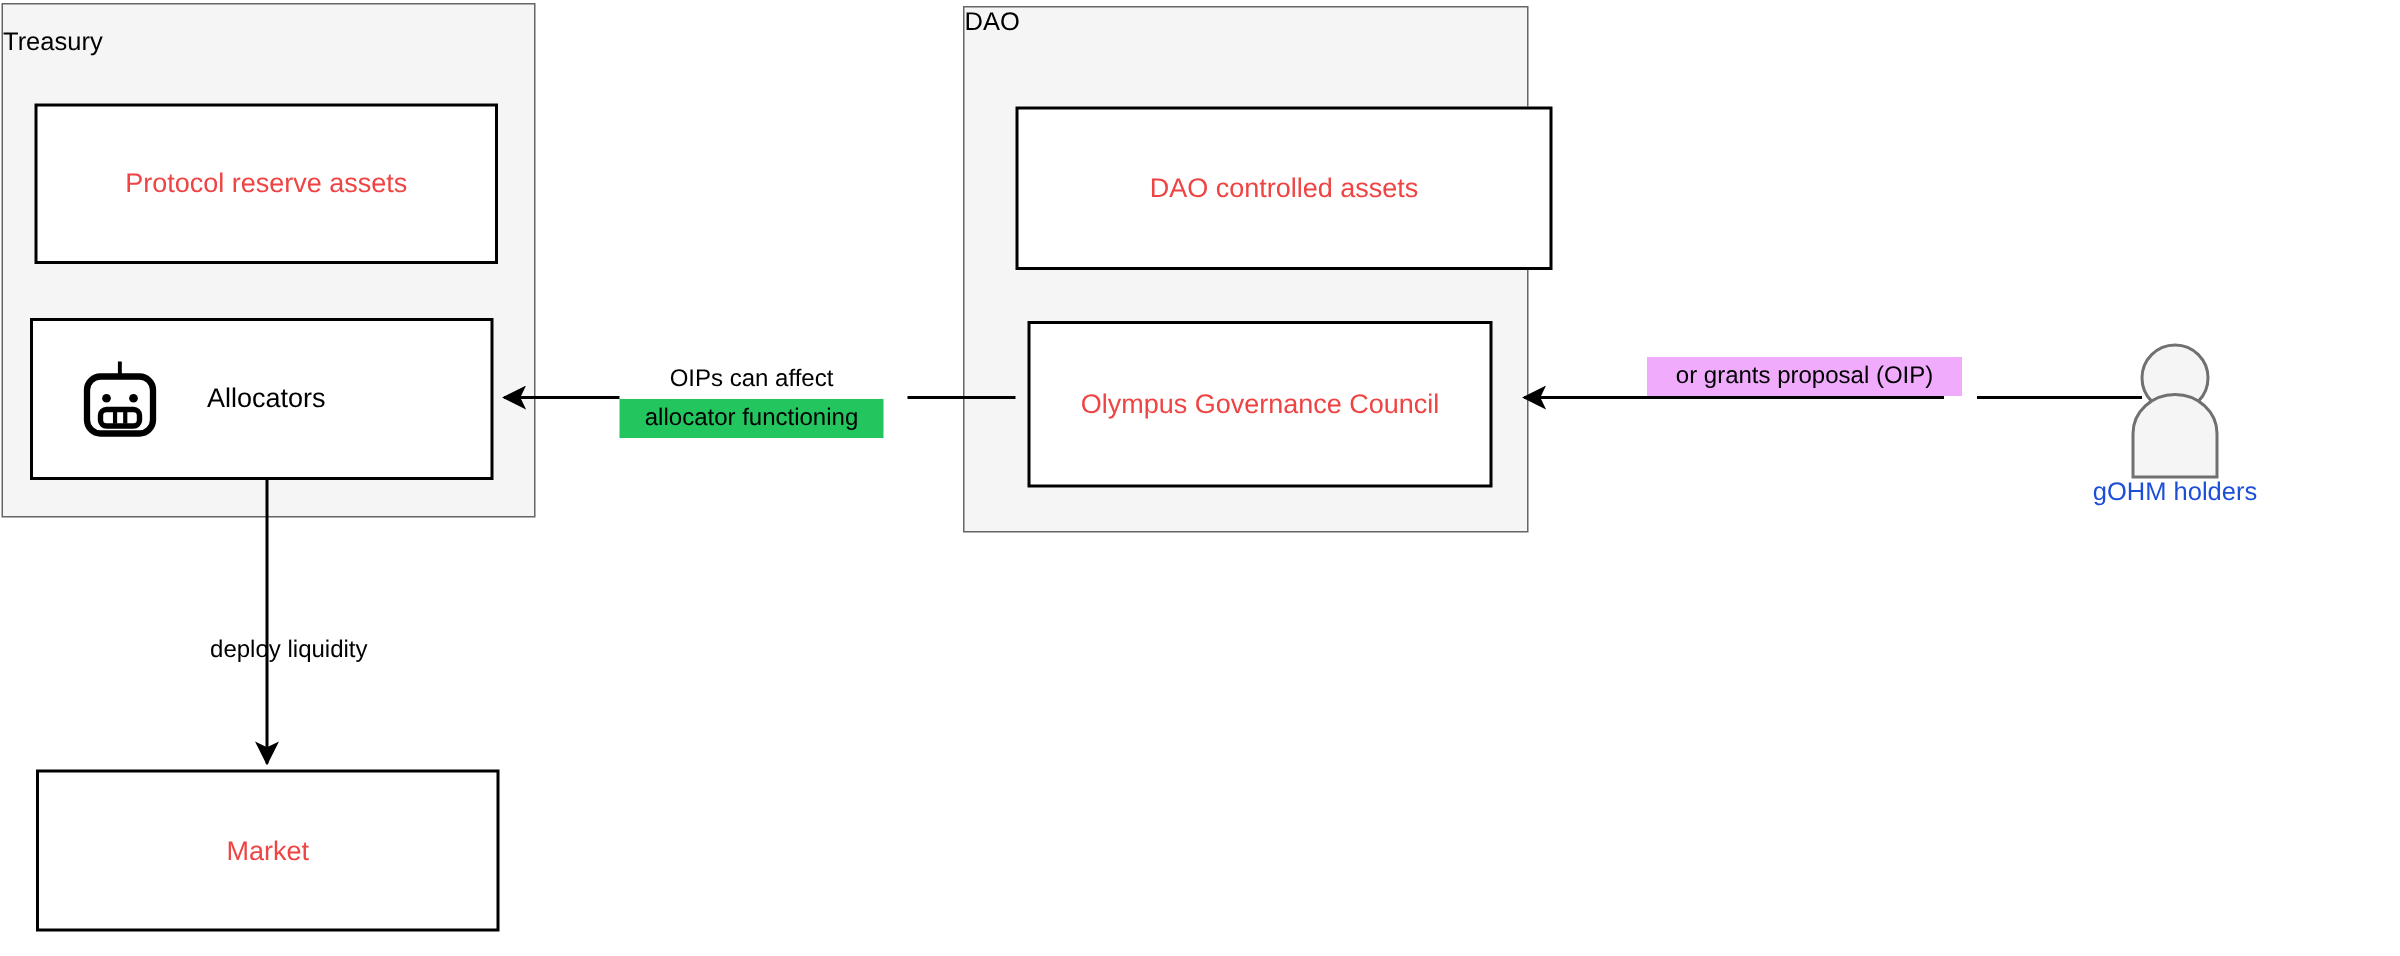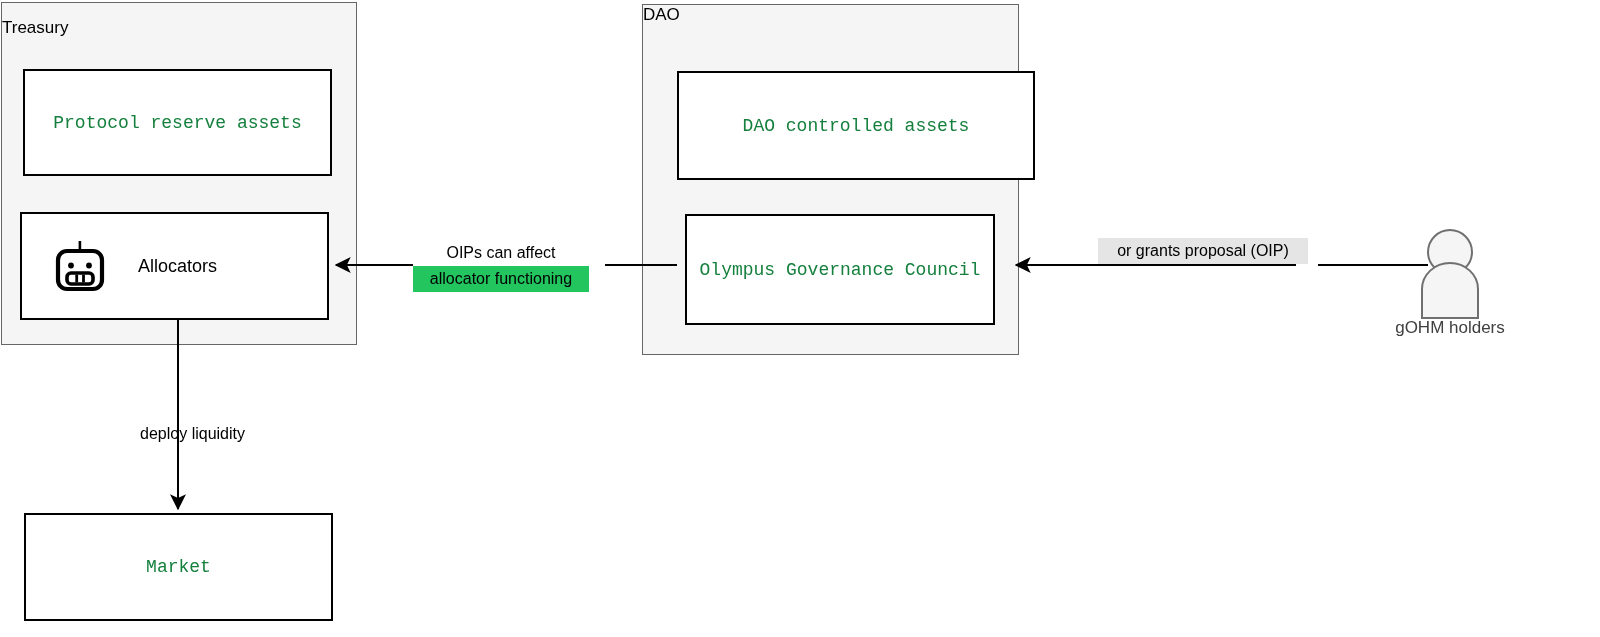--- a/index.html
+++ b/index.html
@@ -34,23 +34,22 @@
     position: absolute;
     background: #ffffff;
     border: 2px solid #000000;
     box-sizing: border-box;
     display: flex;
     align-items: center;
     justify-content: center;
   }
   .node-label {
     font-size: 18px;
-    color: #15803d;
+    color: #ef4444;
     white-space: nowrap;
-    font-family: Liberation Mono, monospace;
   }
   .alloc-inner {
     position: relative;
     width: 100%;
     height: 100%;
   }
   .alloc-icon {
     position: absolute;
     left: 32px;
     top: 50%;
@@ -88,21 +87,21 @@
   }
   .actor {
     position: absolute;
     width: 90px;
     height: 96px;
   }
   .actor-caption {
     position: absolute;
     text-align: center;
     font-size: 17px;
-    color: #404040;
+    color: #1d4ed8;
     white-space: nowrap;
   }
 </style>
 </head>
 <body>
 
 <div id="canvas">
 
   <div class="group-box" style="left:1px; top:2px; width:356px; height:343px;">
     <div class="group-title" style="top:15px;">Treasury</div>
@@ -170,21 +169,21 @@
       <line x1="178" y1="320" x2="178" y2="509" stroke="#000000" stroke-width="2" marker-end="url(#arrow-left)"></line>
     </g>
   </svg>
 
   <div class="edge-label" style="left:413px; top:240px; width:176px;">
     <div style="background:#ffffff;">OIPs can affect</div>
     <div style="background:#22c55e;">allocator functioning</div>
   </div>
 
   <div class="edge-label" style="left:1098px; top:238px; width:210px;">
-    <div style="background:#e5e5e5;">or grants proposal (OIP)</div>
+    <div style="background:#f0abfc;">or grants proposal (OIP)</div>
   </div>
 
   <div class="edge-label" style="left:113px; top:421px; width:132px;text-align:right;">
     <div>deploy liquidity</div>
   </div>
 
   <div class="actor" style="left:1405px; top:224px;">
     <svg viewBox="0 0 90 96" width="90" height="96" aria-hidden="true">
       <circle cx="45" cy="28" r="22" fill="#f5f5f5" stroke="#707070" stroke-width="2"></circle>
       <path d="M 17 94 L 17 65 A 28 26 0 0 1 73 65 L 73 94 Z" fill="#f5f5f5" stroke="#707070" stroke-width="2"></path>

